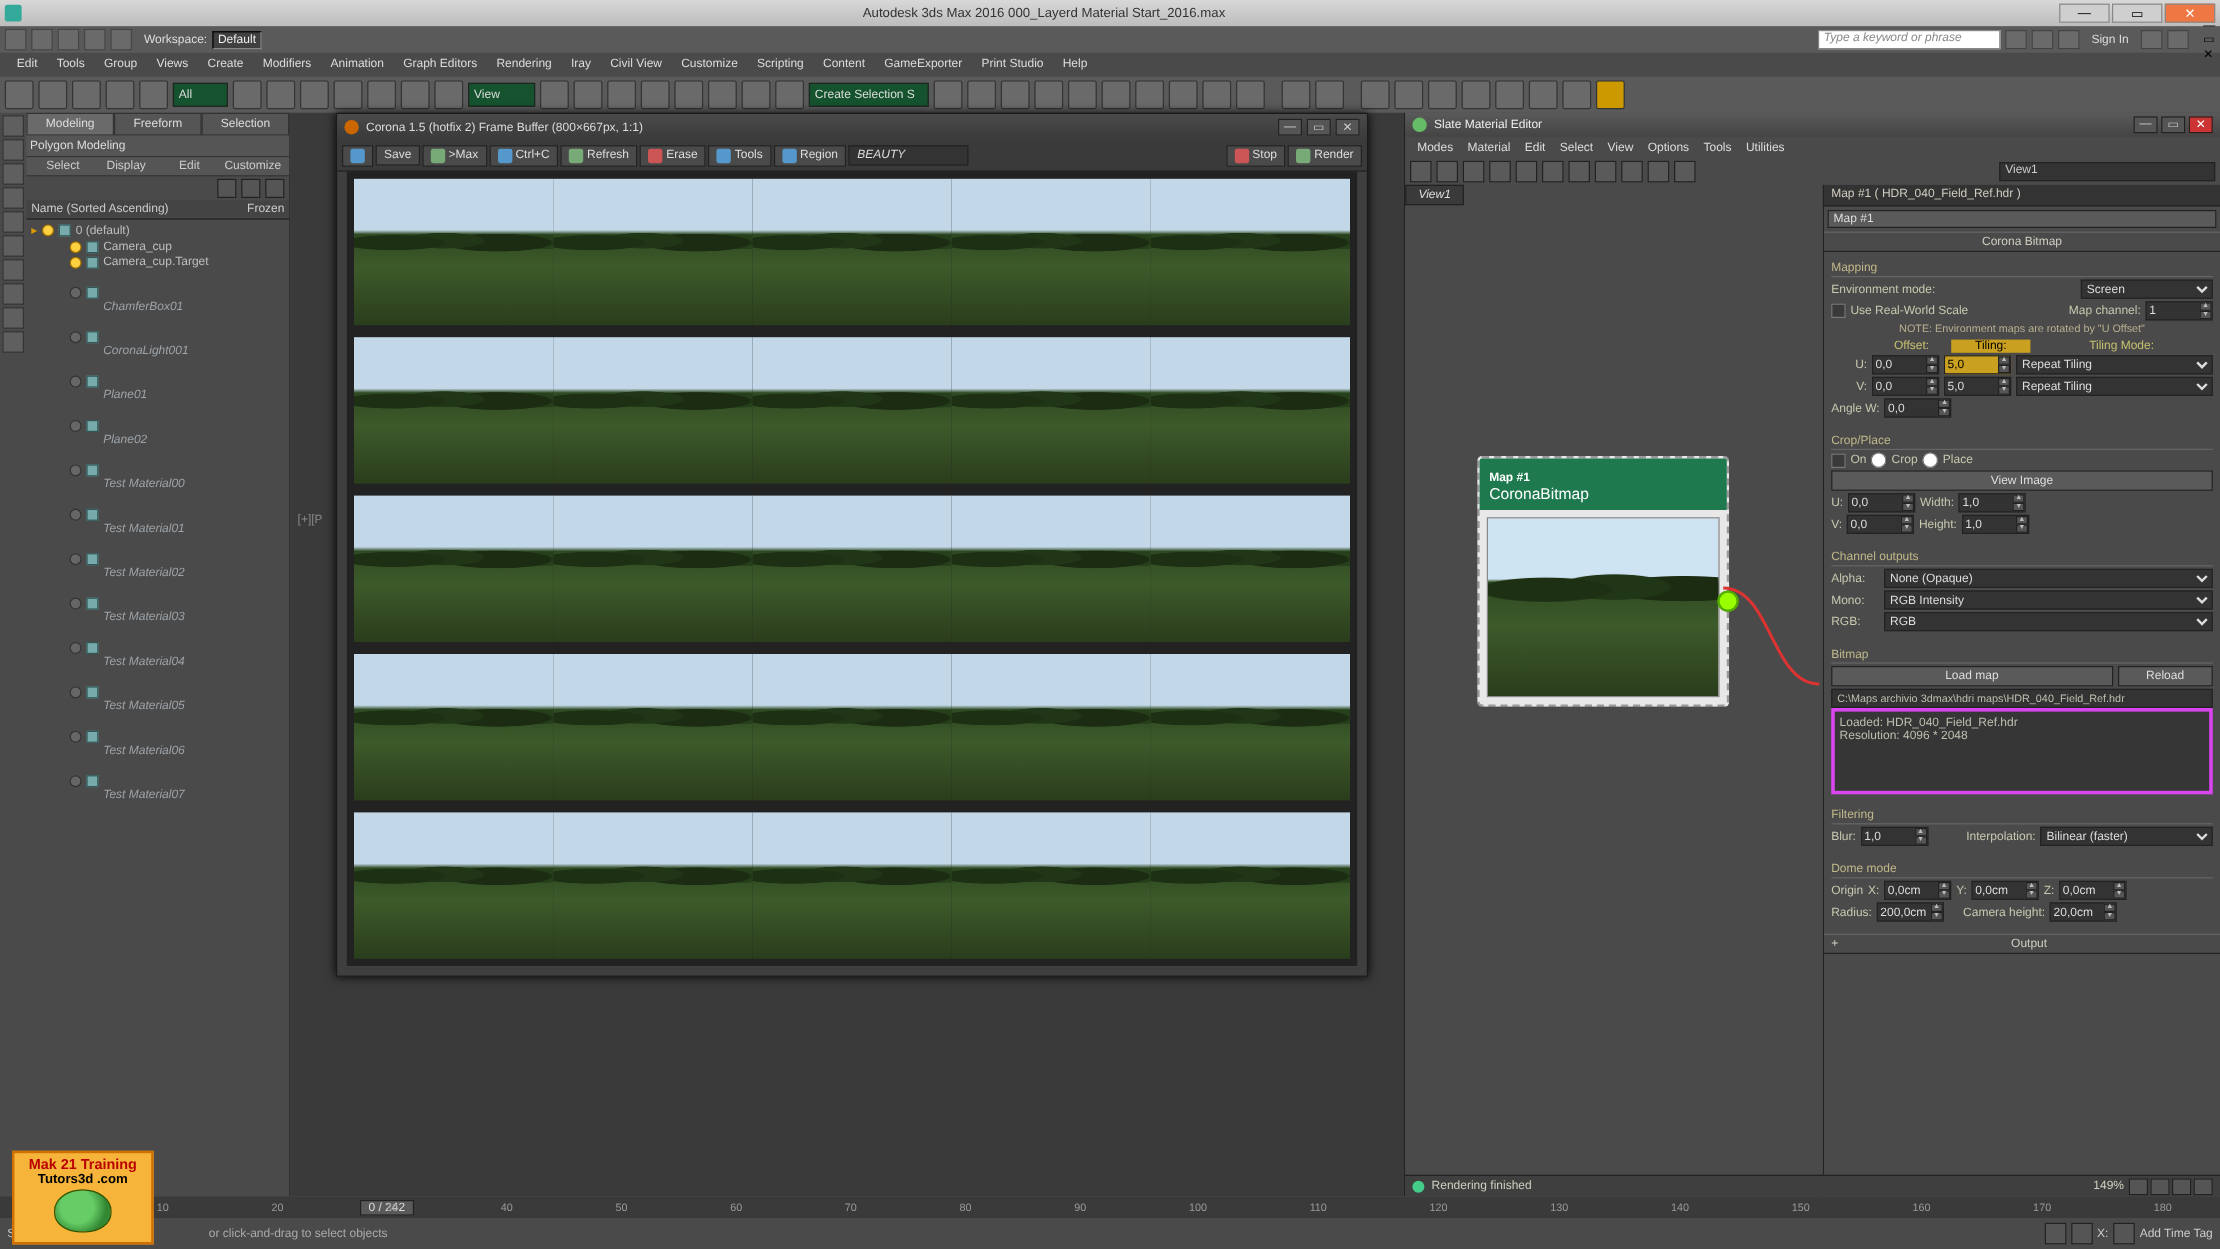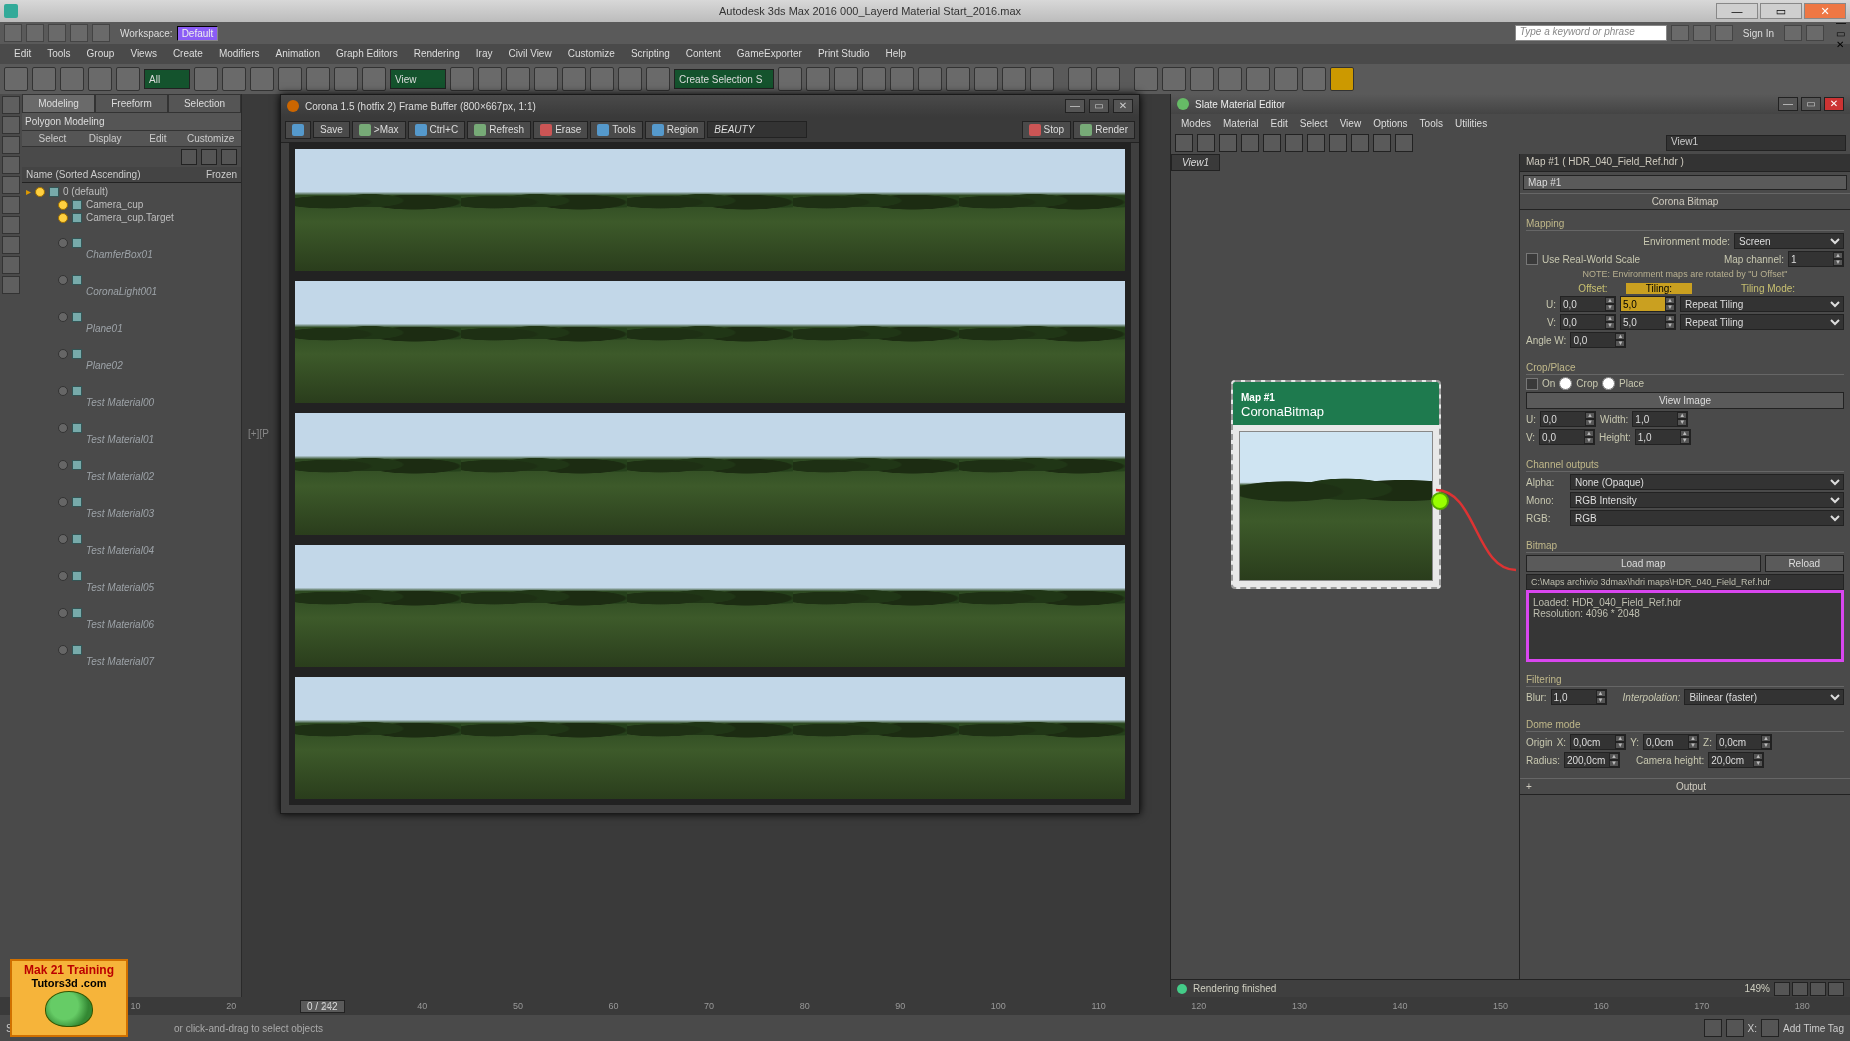--- a/index.html
+++ b/index.html
@@ -10,21 +10,21 @@
 .os-titlebar .app-icon { width:14px; height:14px; background:#3a9; border-radius:2px; margin-right:6px; }
 .os-titlebar .title { flex:1; text-align:center; color:#333; font-size:11px; }
 .os-titlebar .wctrl { display:flex; gap:2px; }
 .os-titlebar .wbtn { width:42px; height:16px; background:#cfcfcf; border:1px solid #888; display:flex; align-items:center; justify-content:center; font-size:11px; }
 .os-titlebar .wbtn.close { background:#e74; color:#fff; }
 
 
 .qabar { height:22px; background:#5a5a5a; display:flex; align-items:center; padding:0 4px; gap:4px; }
 .qabar .qabtn { width:18px; height:18px; background:#6a6a6a; border:1px solid #444; }
 .qabar .ws-label { color:#ddd; margin-left:6px; }
-.qabar .ws-val { background:#8b5cf6; padding:1px 4px; color:#eee; border:1px inset #333; }
+.qabar .ws-val { background:#404040; padding:1px 4px; color:#eee; border:1px inset #333; }
 .qabar .spacer { flex:1; }
 .qabar .search { width:152px; height:16px; background:#fff; border:1px solid #888; color:#888; padding:0 4px; font-style:italic; }
 .qabar .right-icons { display:flex; gap:4px; }
 .qabar .right-icons .ri { width:18px; height:16px; background:#6a6a6a; border:1px solid #444; }
 .qabar .signin { color:#ddd; margin:0 6px; }
 
 
 .menubar { height:20px; background:#4a4a4a; display:flex; align-items:center; padding:0 6px; }
 .menubar .mi { color:#ddd; padding:0 8px; line-height:20px; cursor:pointer; }
 .toolbar { height:30px; background:#5a5a5a; display:flex; align-items:center; padding:0 4px; gap:4px; }
@@ -526,21 +526,21 @@
         </div>
       </div>
 
       <div class="props">
         <div class="titlebar">Map #1  ( HDR_040_Field_Ref.hdr )</div>
         <div class="namebox"><input value="Map #1" style=""></div>
         <div class="rollhdr">Corona Bitmap</div>
 
         <div class="group">
           <div class="grouptitle">Mapping</div>
-          <div class="row" style="justify-content:flex-end;">
+          <div class="row" style="justify-content:space-between;">
             <label>Environment mode:</label>
             <select style="width:110px;"><option>Screen</option></select>
           </div>
           <div class="row">
             <span class="chk"></span>
             <label>Use Real-World Scale</label>
             <span style="flex:1"></span>
             <label>Map channel:</label>
             <div class="spin">
                 <input value="1" style="">
@@ -688,21 +688,21 @@
           <div class="grouptitle">Filtering</div>
           <div class="row">
             <label>Blur:</label>
             <div class="spin">
                 <input value="1,0" style="">
                 <div class="ar">
                   <div>▲</div>
                   <div>▼</div>
                 </div>
               </div>
-            <label style="margin-left:12px;font-style:italic;">Interpolation:</label>
+            <label style="margin-left:28px;">Interpolation:</label>
             <select style="flex:1;"><option>Bilinear (faster)</option></select>
           </div>
         </div>
 
         <div class="group">
           <div class="grouptitle">Dome mode</div>
           <div class="row">
             <label>Origin</label>
             <label>X:</label>
               <div class="spin">

